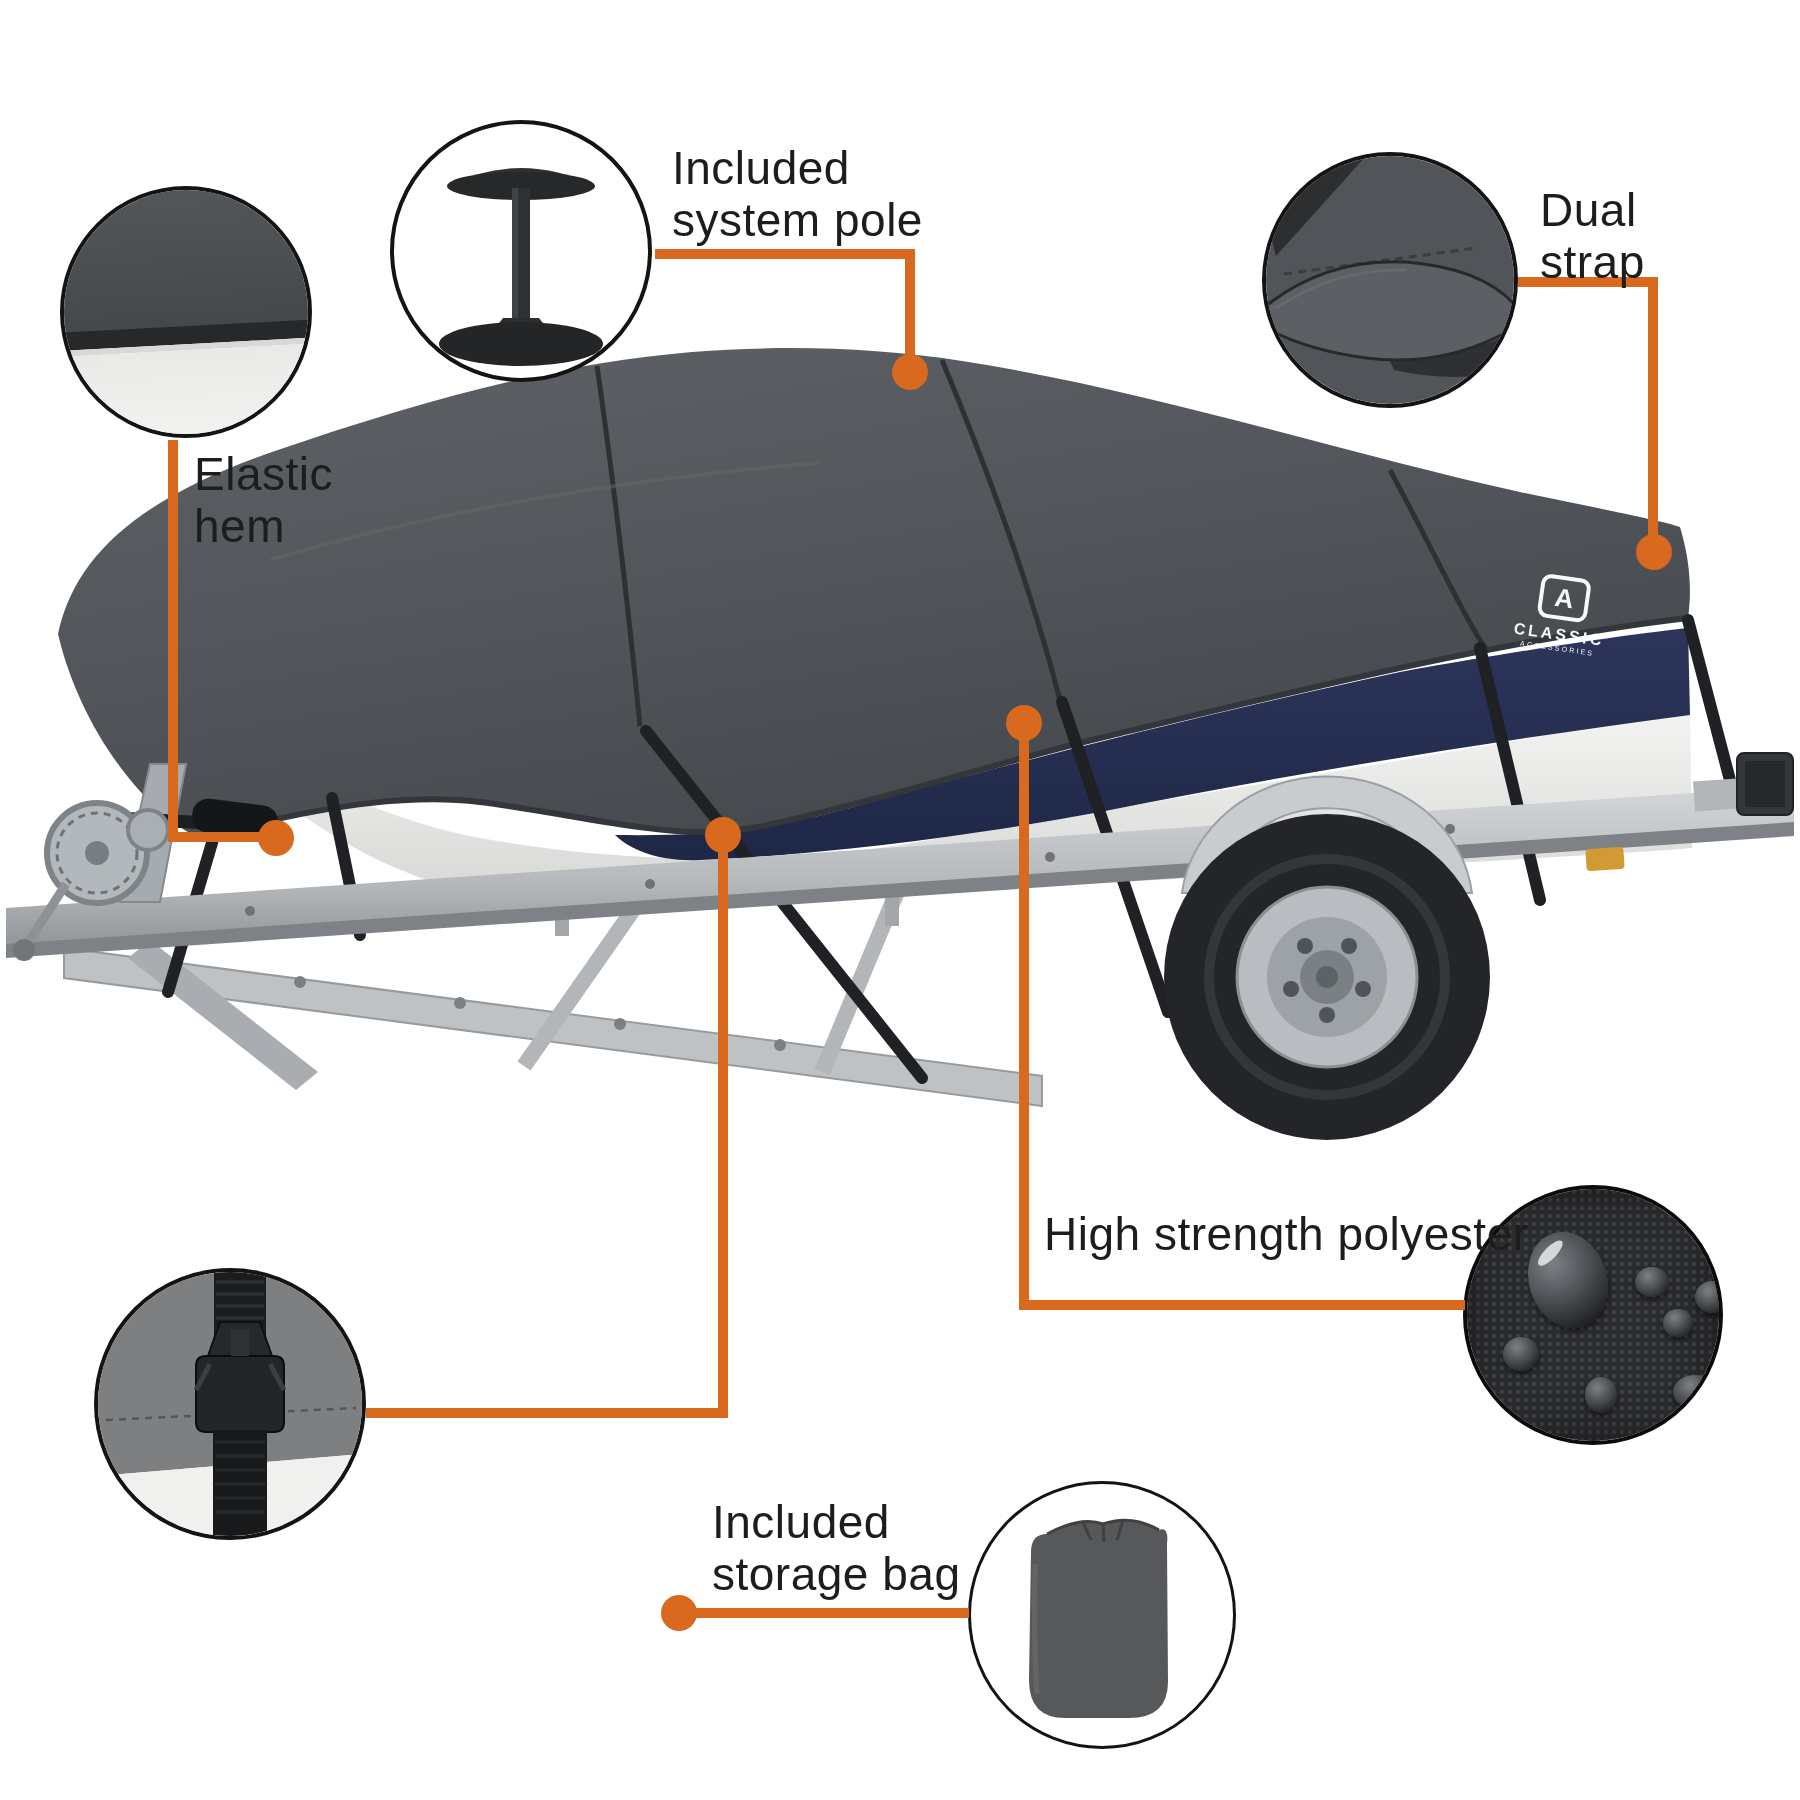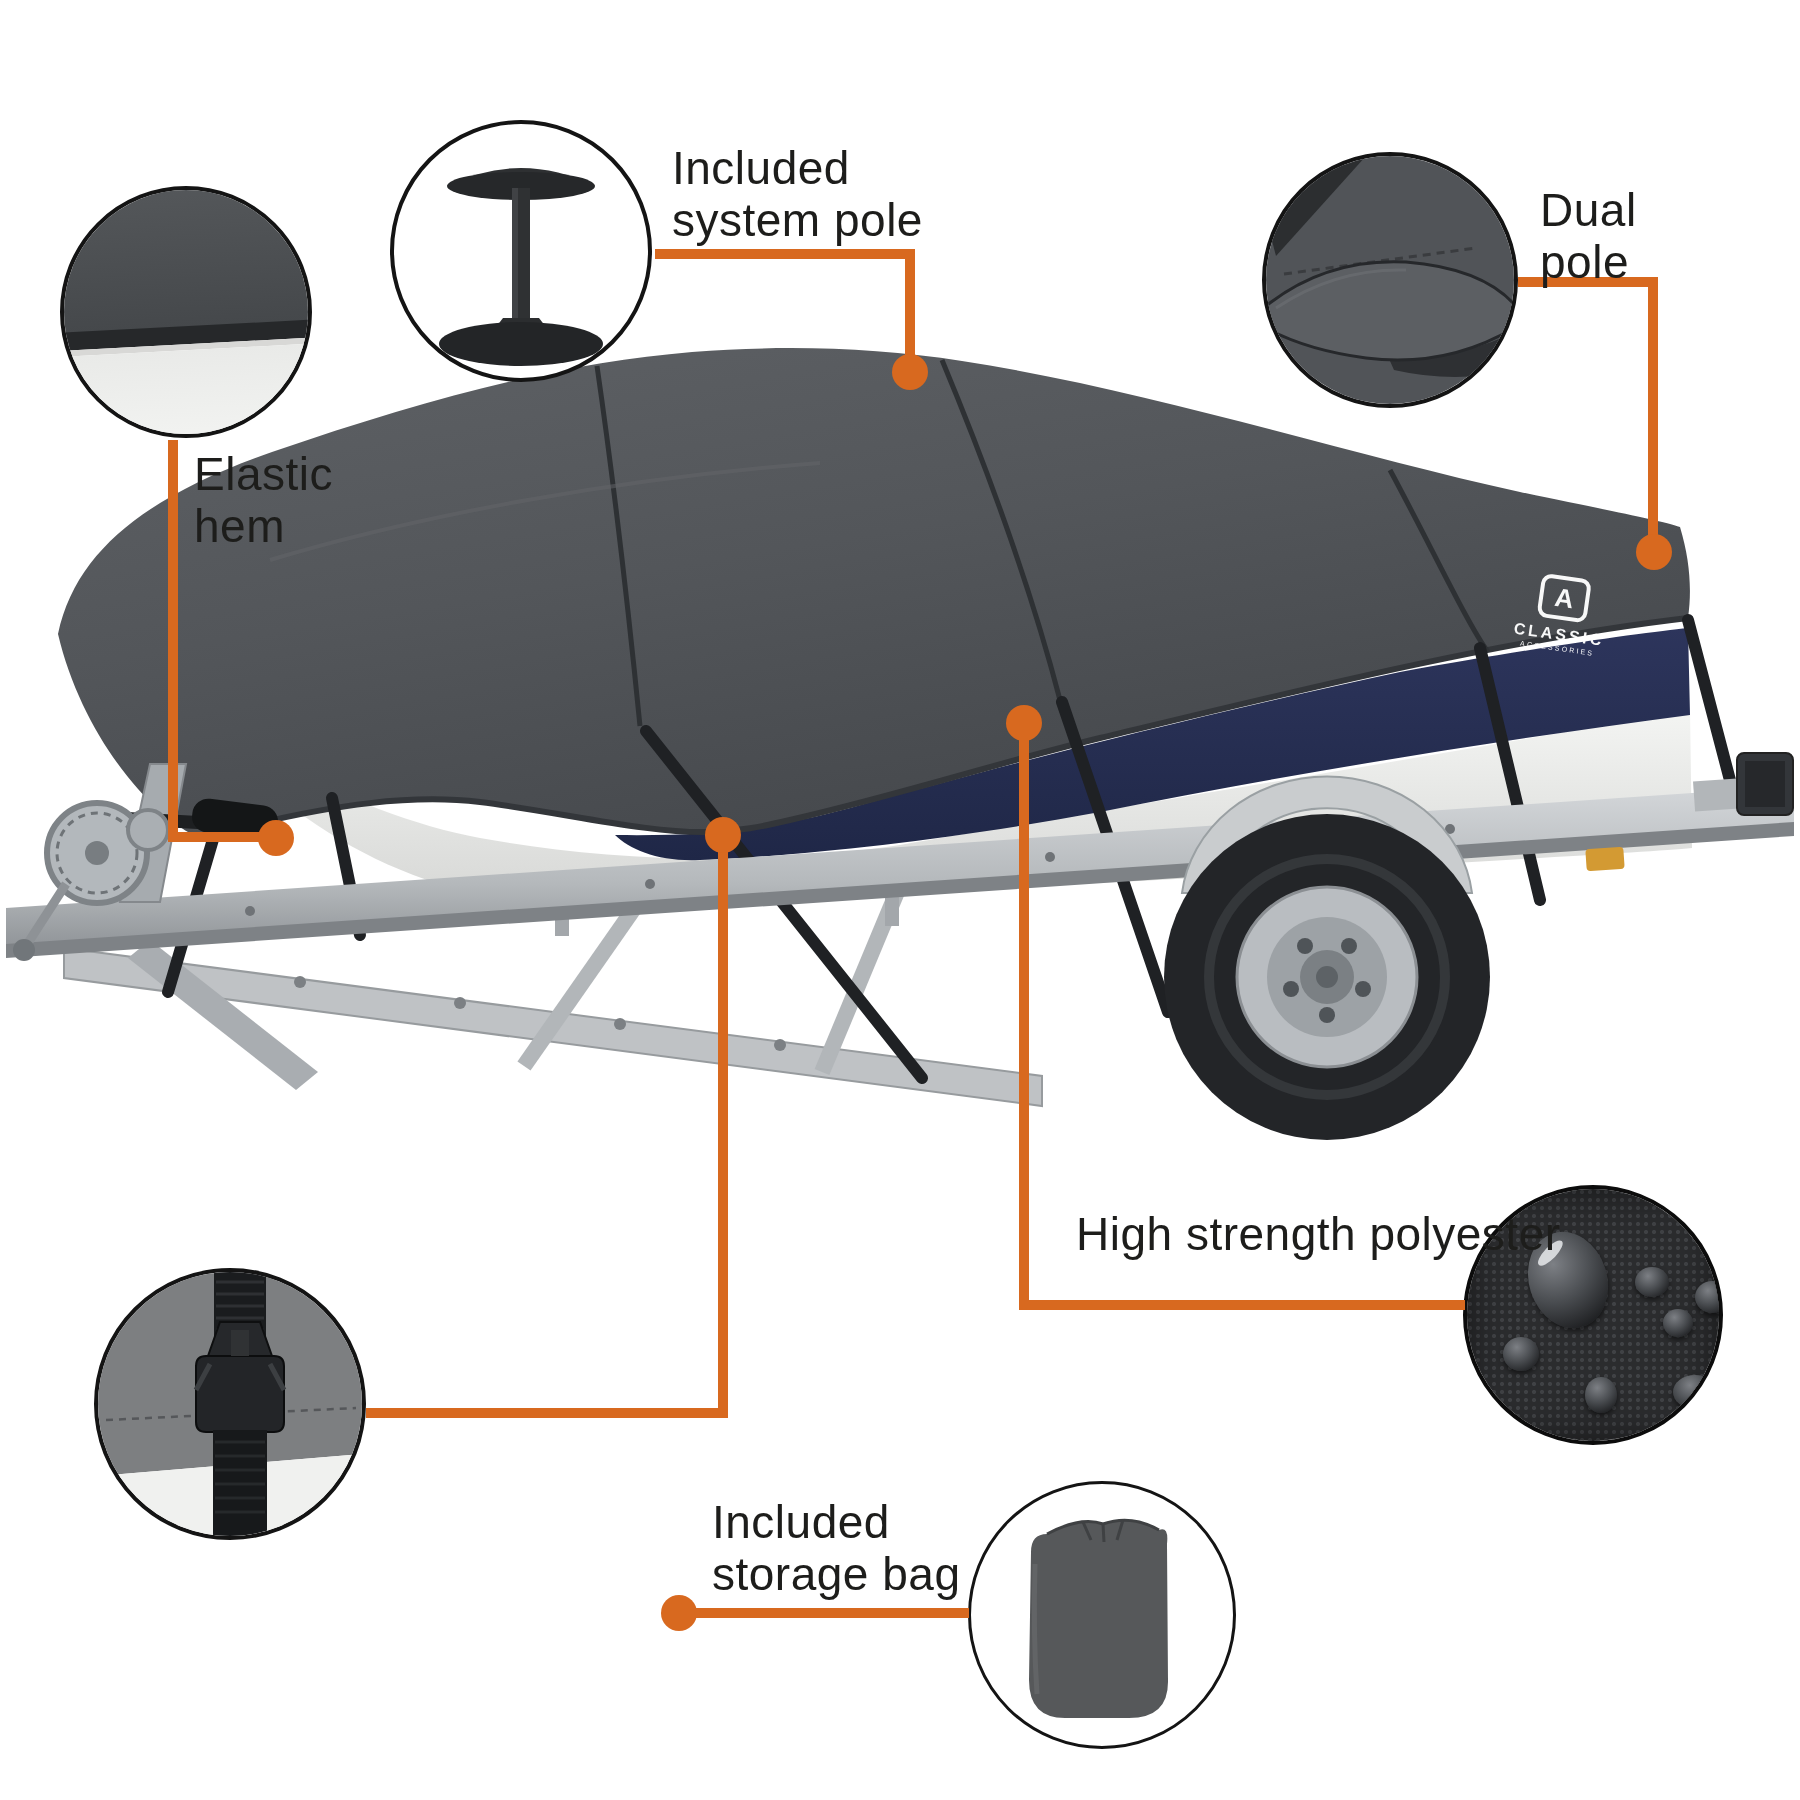--- a/index.html
+++ b/index.html
@@ -232,21 +232,21 @@
       <path d="M120,196 Q190,206 248,176 L248,214 Q190,228 128,214 Z" fill="#2e3033"></path>
       <path d="M0,150 Q60,102 140,106 Q215,112 248,148 L248,172 Q180,212 100,202 Q40,194 0,172 Z" fill="#5c5f63" stroke="#26282b" stroke-width="3"></path>
       <path d="M10,152 Q70,112 140,114" fill="none" stroke="#6b6e72" stroke-width="3" opacity="0.7"></path>
     </svg>
   </div>
   <div class="cline" style="left:1518px;top:277px;width:140px;height:10px;"></div>
   <div class="cline" style="left:1648px;top:277px;width:10px;height:276px;"></div>
   <div class="cdot" style="left:1636px;top:534px;"></div>
   <div class="label" style="left:1540px;top:184px;">
     <span>Dual</span>
-    <span>pole</span>
+    <span>strap</span>
   </div>
 
   <div class="inset" style="left:94px;top:1268px;width:272px;height:272px;">
     <svg width="264" height="264" viewBox="0 0 264 264">
       <polygon points="0,0 264,0 264,182 0,204" fill="#7d7f81"></polygon>
       <polygon points="0,204 264,182 264,264 0,264" fill="#f0f1ef"></polygon>
       <path d="M8,148 L258,136" stroke="#55575a" stroke-width="2.5" stroke-dasharray="7,6" fill="none"></path>
       <rect x="116" y="0" width="52" height="64" fill="#1a1c1e"></rect>
       <path d="M118,10 h48 M118,22 h48 M118,34 h48 M118,46 h48 M118,58 h48" stroke="#2e3033" stroke-width="3"></path>
       <polygon points="122,50 162,50 174,84 110,84" fill="#26282b" stroke="#0e0f10" stroke-width="2"></polygon>
@@ -270,21 +270,21 @@
       <div class="drop" style="left:196px;top:120px;width:30px;height:28px;"></div>
       <div class="drop" style="left:36px;top:148px;width:36px;height:34px;"></div>
       <div class="drop" style="left:118px;top:188px;width:32px;height:36px;"></div>
       <div class="drop" style="left:206px;top:186px;width:44px;height:34px;"></div>
       <div class="drop" style="left:228px;top:92px;width:34px;height:32px;"></div>
     </div>
   </div>
   <div class="cdot" style="left:1006px;top:705px;"></div>
   <div class="cline" style="left:1019px;top:723px;width:10px;height:587px;"></div>
   <div class="cline" style="left:1019px;top:1300px;width:446px;height:10px;"></div>
-  <div class="label" style="left:1044px;top:1208px;margin-left:32px;">
+  <div class="label" style="left:1044px;top:1208px;">
     <span>High strength polyester</span>
   </div>
 
   <div class="inset" style="left:968px;top:1481px;width:268px;height:268px;border-width:3px;">
     <svg width="262" height="262" viewBox="0 0 262 262">
       <path d="M76,50 Q110,32 132,40 Q160,30 188,46 Q198,42 196,60 L197,198 Q197,234 158,234 L94,234 Q58,234 58,196 L60,68 Q60,50 76,50 Z" fill="#56585a"></path>
       <path d="M76,50 Q110,32 132,40 Q160,30 188,46" fill="none" stroke="#3f4143" stroke-width="3"></path>
       <path d="M112,38 L120,56 M132,40 L133,58 M152,36 L146,56" stroke="#3f4143" stroke-width="3" fill="none"></path>
       <path d="M64,80 Q62,150 66,210" fill="none" stroke="#6a6c6e" stroke-width="5" opacity="0.6"></path>
     </svg>

